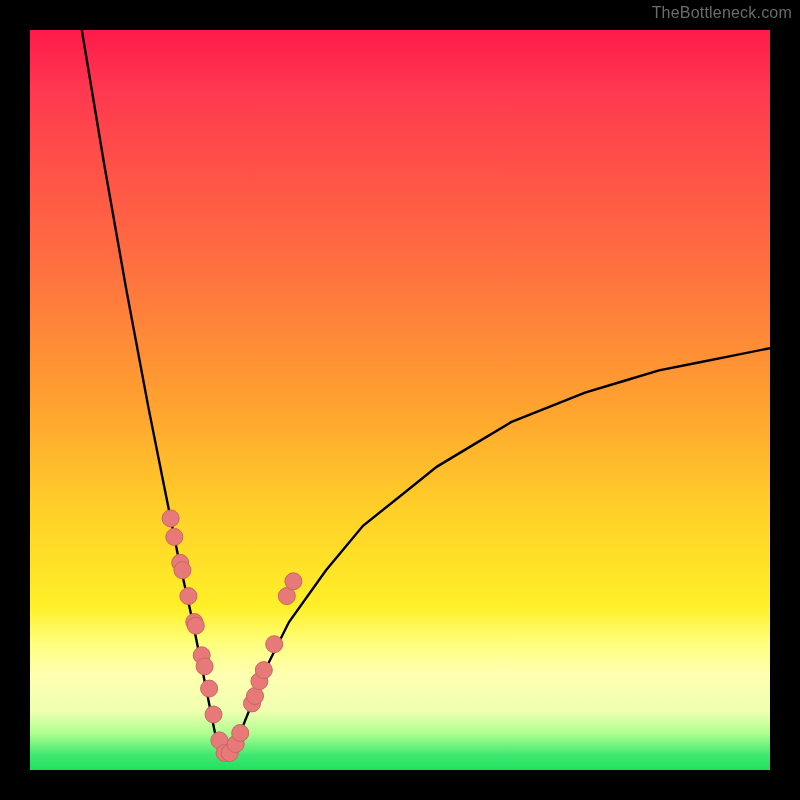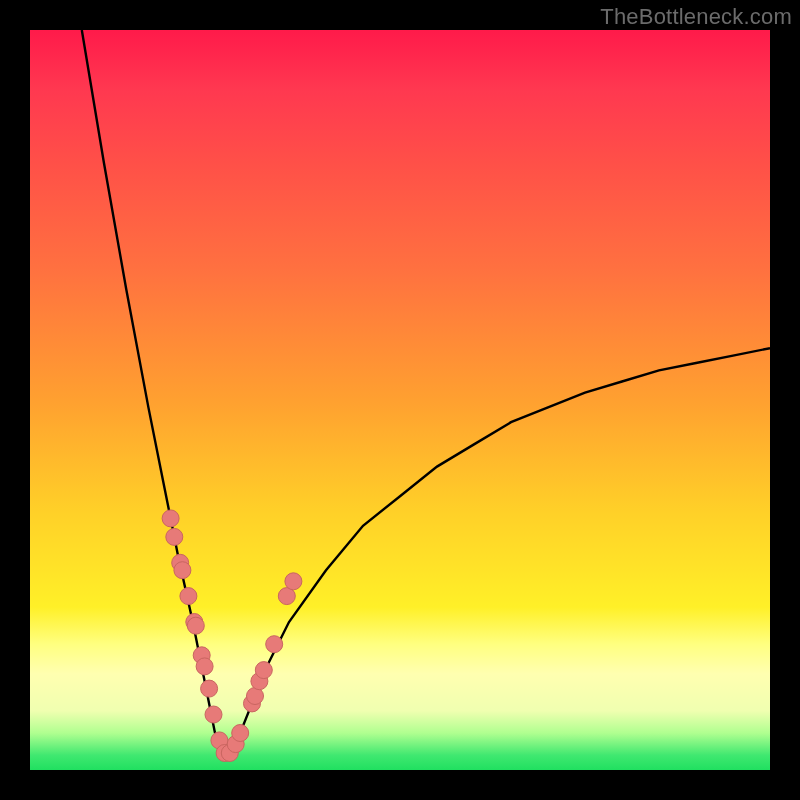--- a/index.html
+++ b/index.html
@@ -41,21 +41,21 @@
       #b0ff90 95%,
       #40e870 98%,
       #20e060 100%
     );
   }
   .watermark {
     position: absolute;
     top: 4px;
     right: 8px;
     color: #6b6b6b;
-    font-size: 22px;
+    font-size: 16px;
     font-weight: 500;
     letter-spacing: 0.2px;
     user-select: none;
   }
   svg.curve {
     position: absolute;
     left: 0;
     top: 0;
     width: 740px;
     height: 740px;

